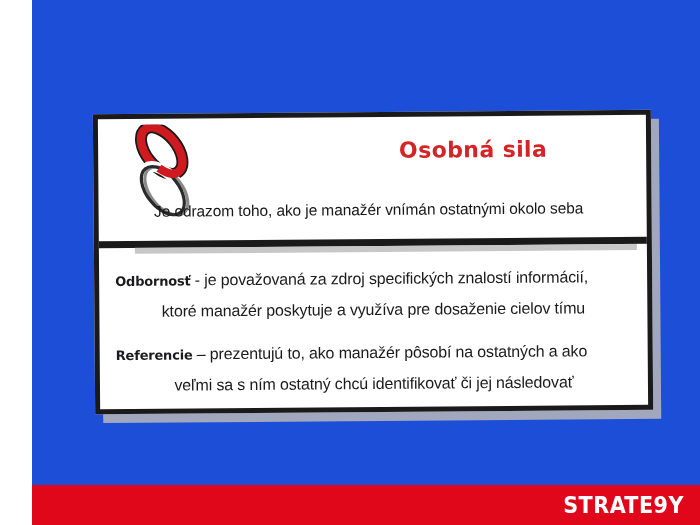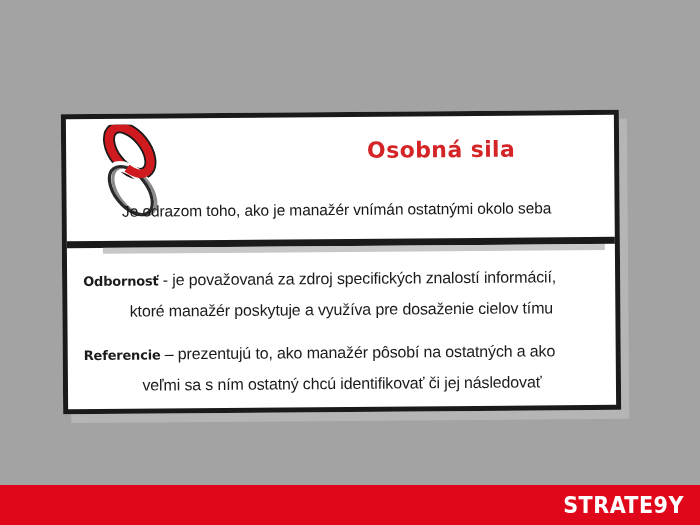--- a/index.html
+++ b/index.html
@@ -12,21 +12,22 @@
     height: 525px;
     position: relative;
     overflow: hidden;
     font-family: "Liberation Sans", sans-serif;
   }
 
   
   #slide {
     position: absolute;
     inset: 0;
-    background: #a3a3a3;
+    background: #1d4ed8;
+    margin-left: 32px;
   }
 
   
   #box-wrap {
     position: absolute;
     left: 62px;
     top: 112px;
     width: 558px;
     height: 300px;
     transform: rotate(-0.45deg);

